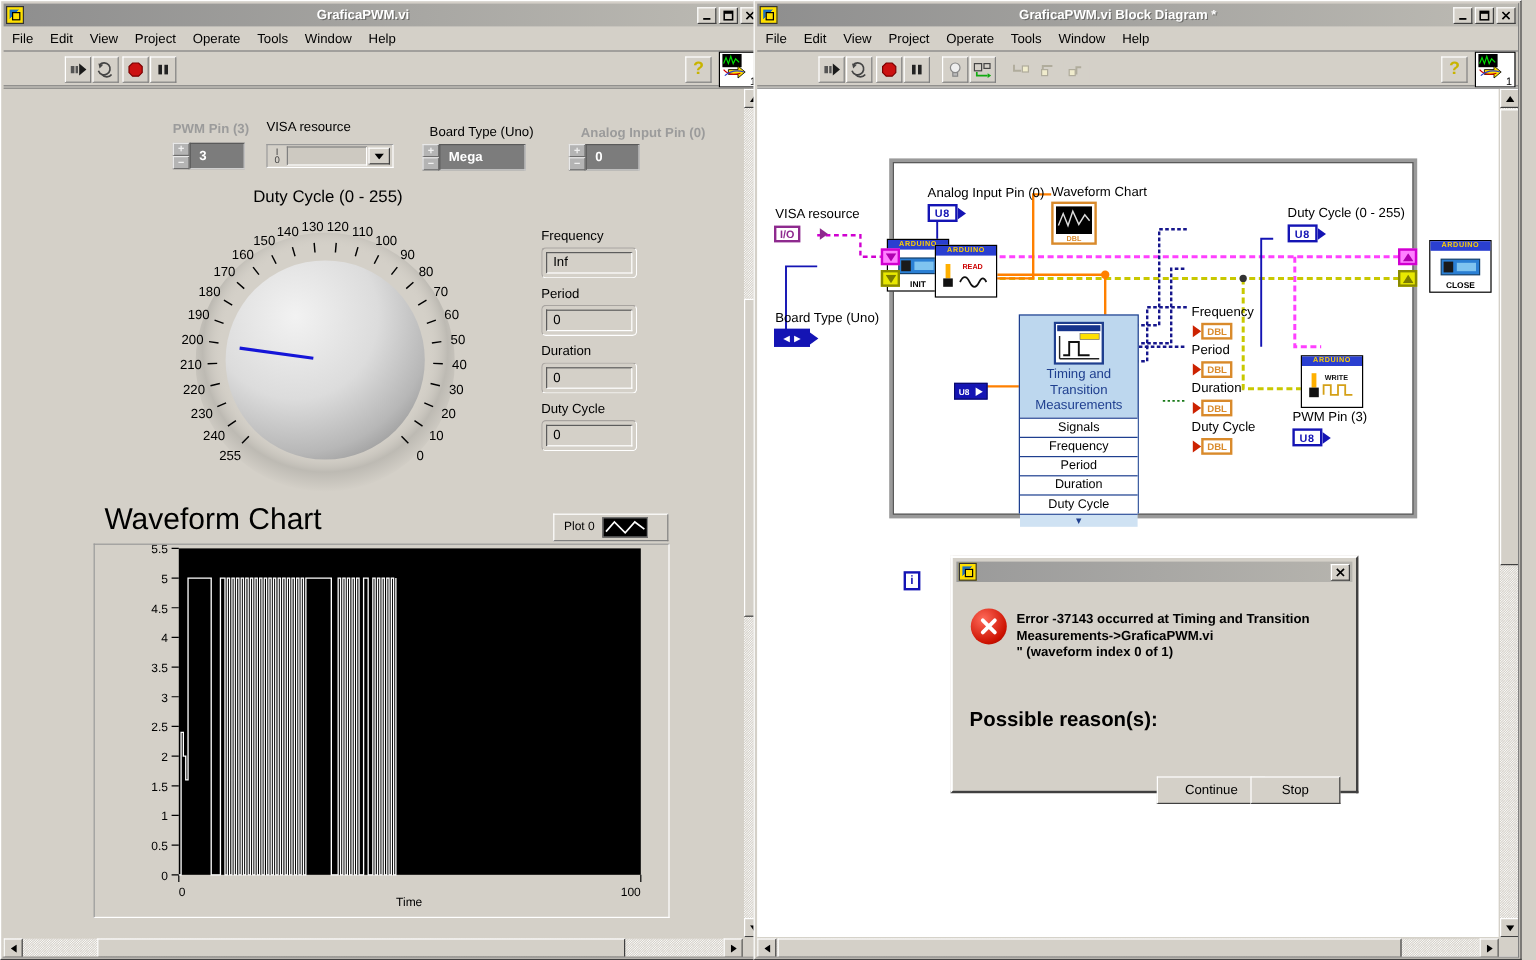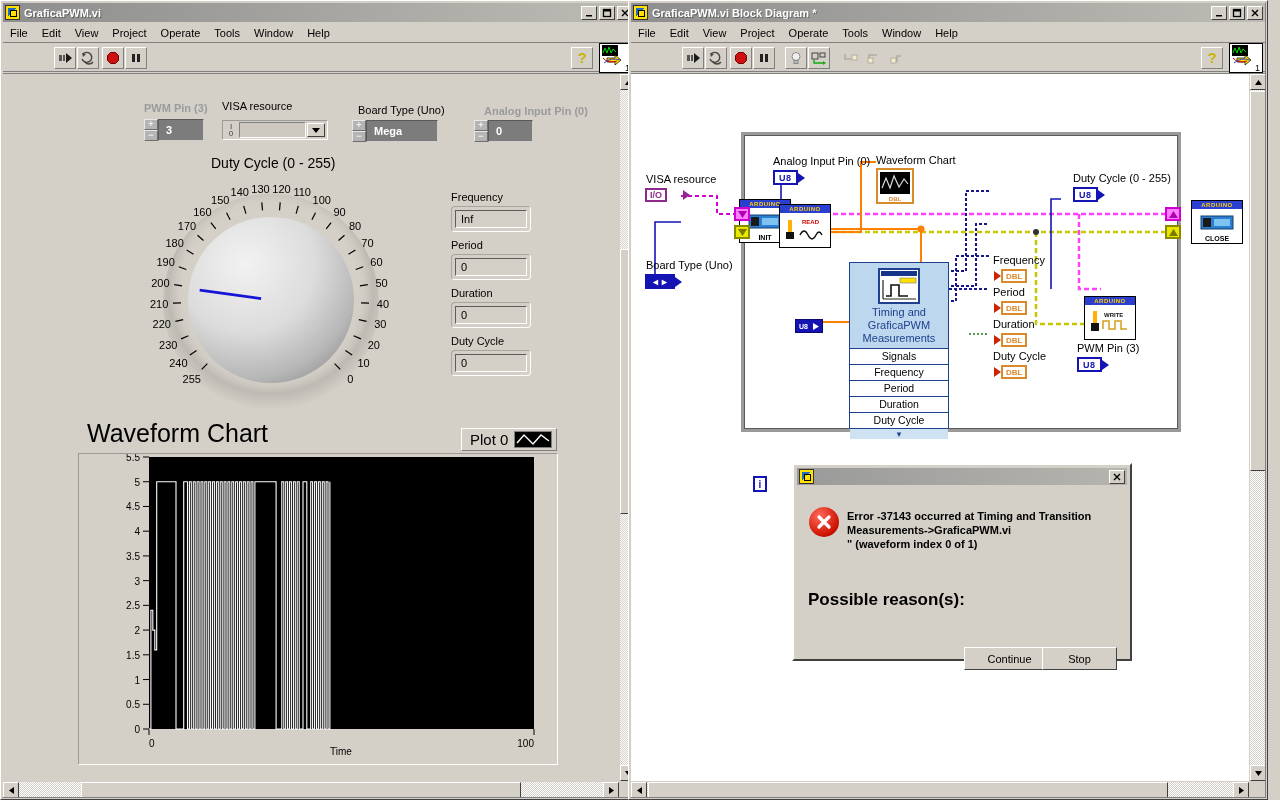--- a/index.html
+++ b/index.html
@@ -54,20 +54,21 @@
   .title-icon::after {
     content: ""; position: absolute; left: 4px; top: 4px;
     width: 5px; height: 5px; background: #ffe000;
     border: 1px solid #000;
   }
   .title-text {
     color: #ffffff; font-weight: bold; font-size: 11px;
     white-space: nowrap; overflow: hidden;
     text-shadow: 1px 1px 0 rgba(0,0,0,.35);
     flex: 1 1 auto;
+    text-align: center;
   }
   .title-btns { display: flex; gap: 2px; flex: 0 0 auto; }
   .tbtn {
     width: 16px; height: 14px;
     background: #d4d0c8;
     border-top: 1px solid #fff; border-left: 1px solid #fff;
     border-right: 1px solid #404040; border-bottom: 1px solid #404040;
     position: relative;
     font-size: 9px; line-height: 12px; text-align: center;
     color: #000;
@@ -245,21 +246,21 @@
 
   
   .wf-title { position: absolute; font-size: 25px; color: #000; }
   .wf-legend {
     position: absolute;
     background: #d4d0c8;
     border-top: 1px solid #fff; border-left: 1px solid #fff;
     border-right: 1px solid #808080; border-bottom: 1px solid #808080;
     display: flex; align-items: center; padding: 2px;
   }
-  .wf-legend .lbl { font-size: 15px; color: #000; padding: 0 6px; }
+  .wf-legend .lbl { font-size: 10px; color: #000; padding: 0 6px; }
   .wf-legend .swatch { width: 38px; height: 17px; background: #000; border: 1px solid #808080; }
   .wf-frame {
     position: absolute; background: #d4d0c8;
     border-top: 1px solid #9a9a9a; border-left: 1px solid #9a9a9a;
     border-right: 1px solid #fff; border-bottom: 1px solid #fff;
   }
 
   
   .bd-body {
     position: absolute; left: 2px; right: 2px; top: 72px; bottom: 2px;
@@ -928,21 +929,21 @@
         <div class="express-node" style="left:218px;top:188px;width:100px;height:166px;">
           <div style="display:flex;justify-content:center;padding-top:5px;">
             <svg width="42" height="36" viewBox="0 0 42 36">
               <rect x="1" y="1" width="40" height="34" fill="#fff" stroke="#1f3f8f" stroke-width="2"></rect>
               <rect x="3" y="3" width="36" height="5" fill="#16348c"></rect>
               <rect x="22" y="10" width="16" height="5" fill="#ffe000" stroke="#777" stroke-width=".6"></rect>
               <path d="M5 31 L5 12 M5 31 L38 31" stroke="#222" stroke-width="1.2" fill="none"></path>
               <path d="M8 28 L13 28 L13 17 L21 17 L21 28 L30 28" fill="none" stroke="#111" stroke-width="1.6"></path>
             </svg>
           </div>
-          <div class="en-title">Timing and GraficaPWM Measurements</div>
+          <div class="en-title">Timing and Transition Measurements</div>
           <div class="en-row">
             <span>Signals</span>
           </div>
           <div class="en-row">
             <span>Frequency</span>
           </div>
           <div class="en-row">
             <span>Period</span>
           </div>
           <div class="en-row">

